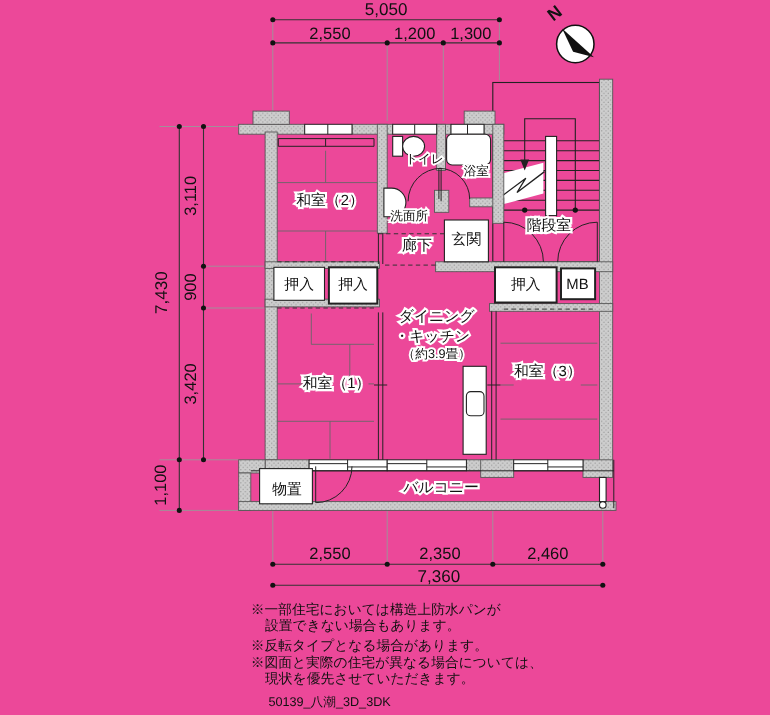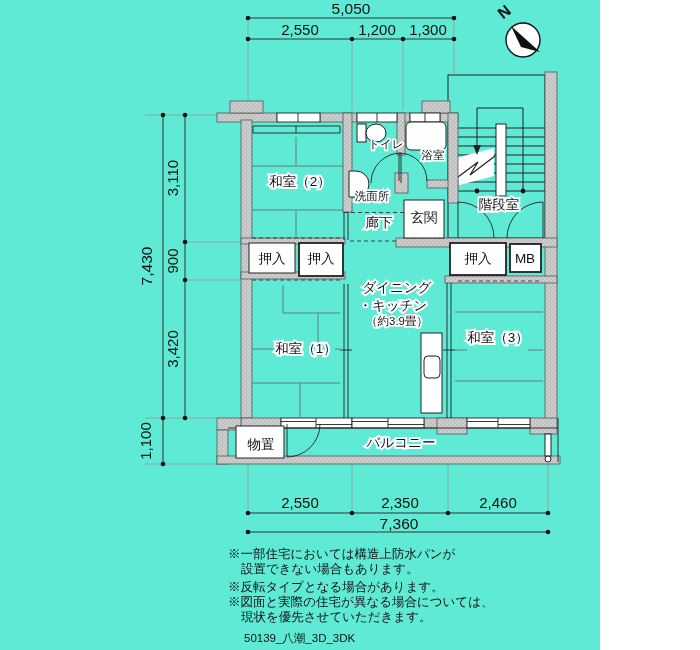--- a/index.html
+++ b/index.html
@@ -1,16 +1,16 @@
 <!DOCTYPE html>
 <html><head>
 <meta charset="utf-8">
 <style>
   html,body{margin:0;padding:0;background:#ffffff;}
-  .canvas{position:relative;width:600px;height:650px;background:#5eead4;overflow:hidden;
+  .canvas{position:relative;width:700px;height:650px;background:#ec4899;overflow:hidden;
           font-family:"Liberation Sans",sans-serif;}
   svg text{fill:#111;}
   .dim{font-size:15px;font-family:"Liberation Sans",sans-serif;}
   .dimBig{font-size:15.5px;font-family:"Liberation Sans",sans-serif;}
   .room{font-size:13.5px;paint-order:stroke;stroke:#fff;stroke-width:4px;}
   .roomS{font-size:11.5px;paint-order:stroke;stroke:#fff;stroke-width:3.5px;}
   .note{font-size:12.5px;}
   .footer{font-size:11.5px;}
   .nletter{font-size:16px;font-weight:bold;}
 </style>

